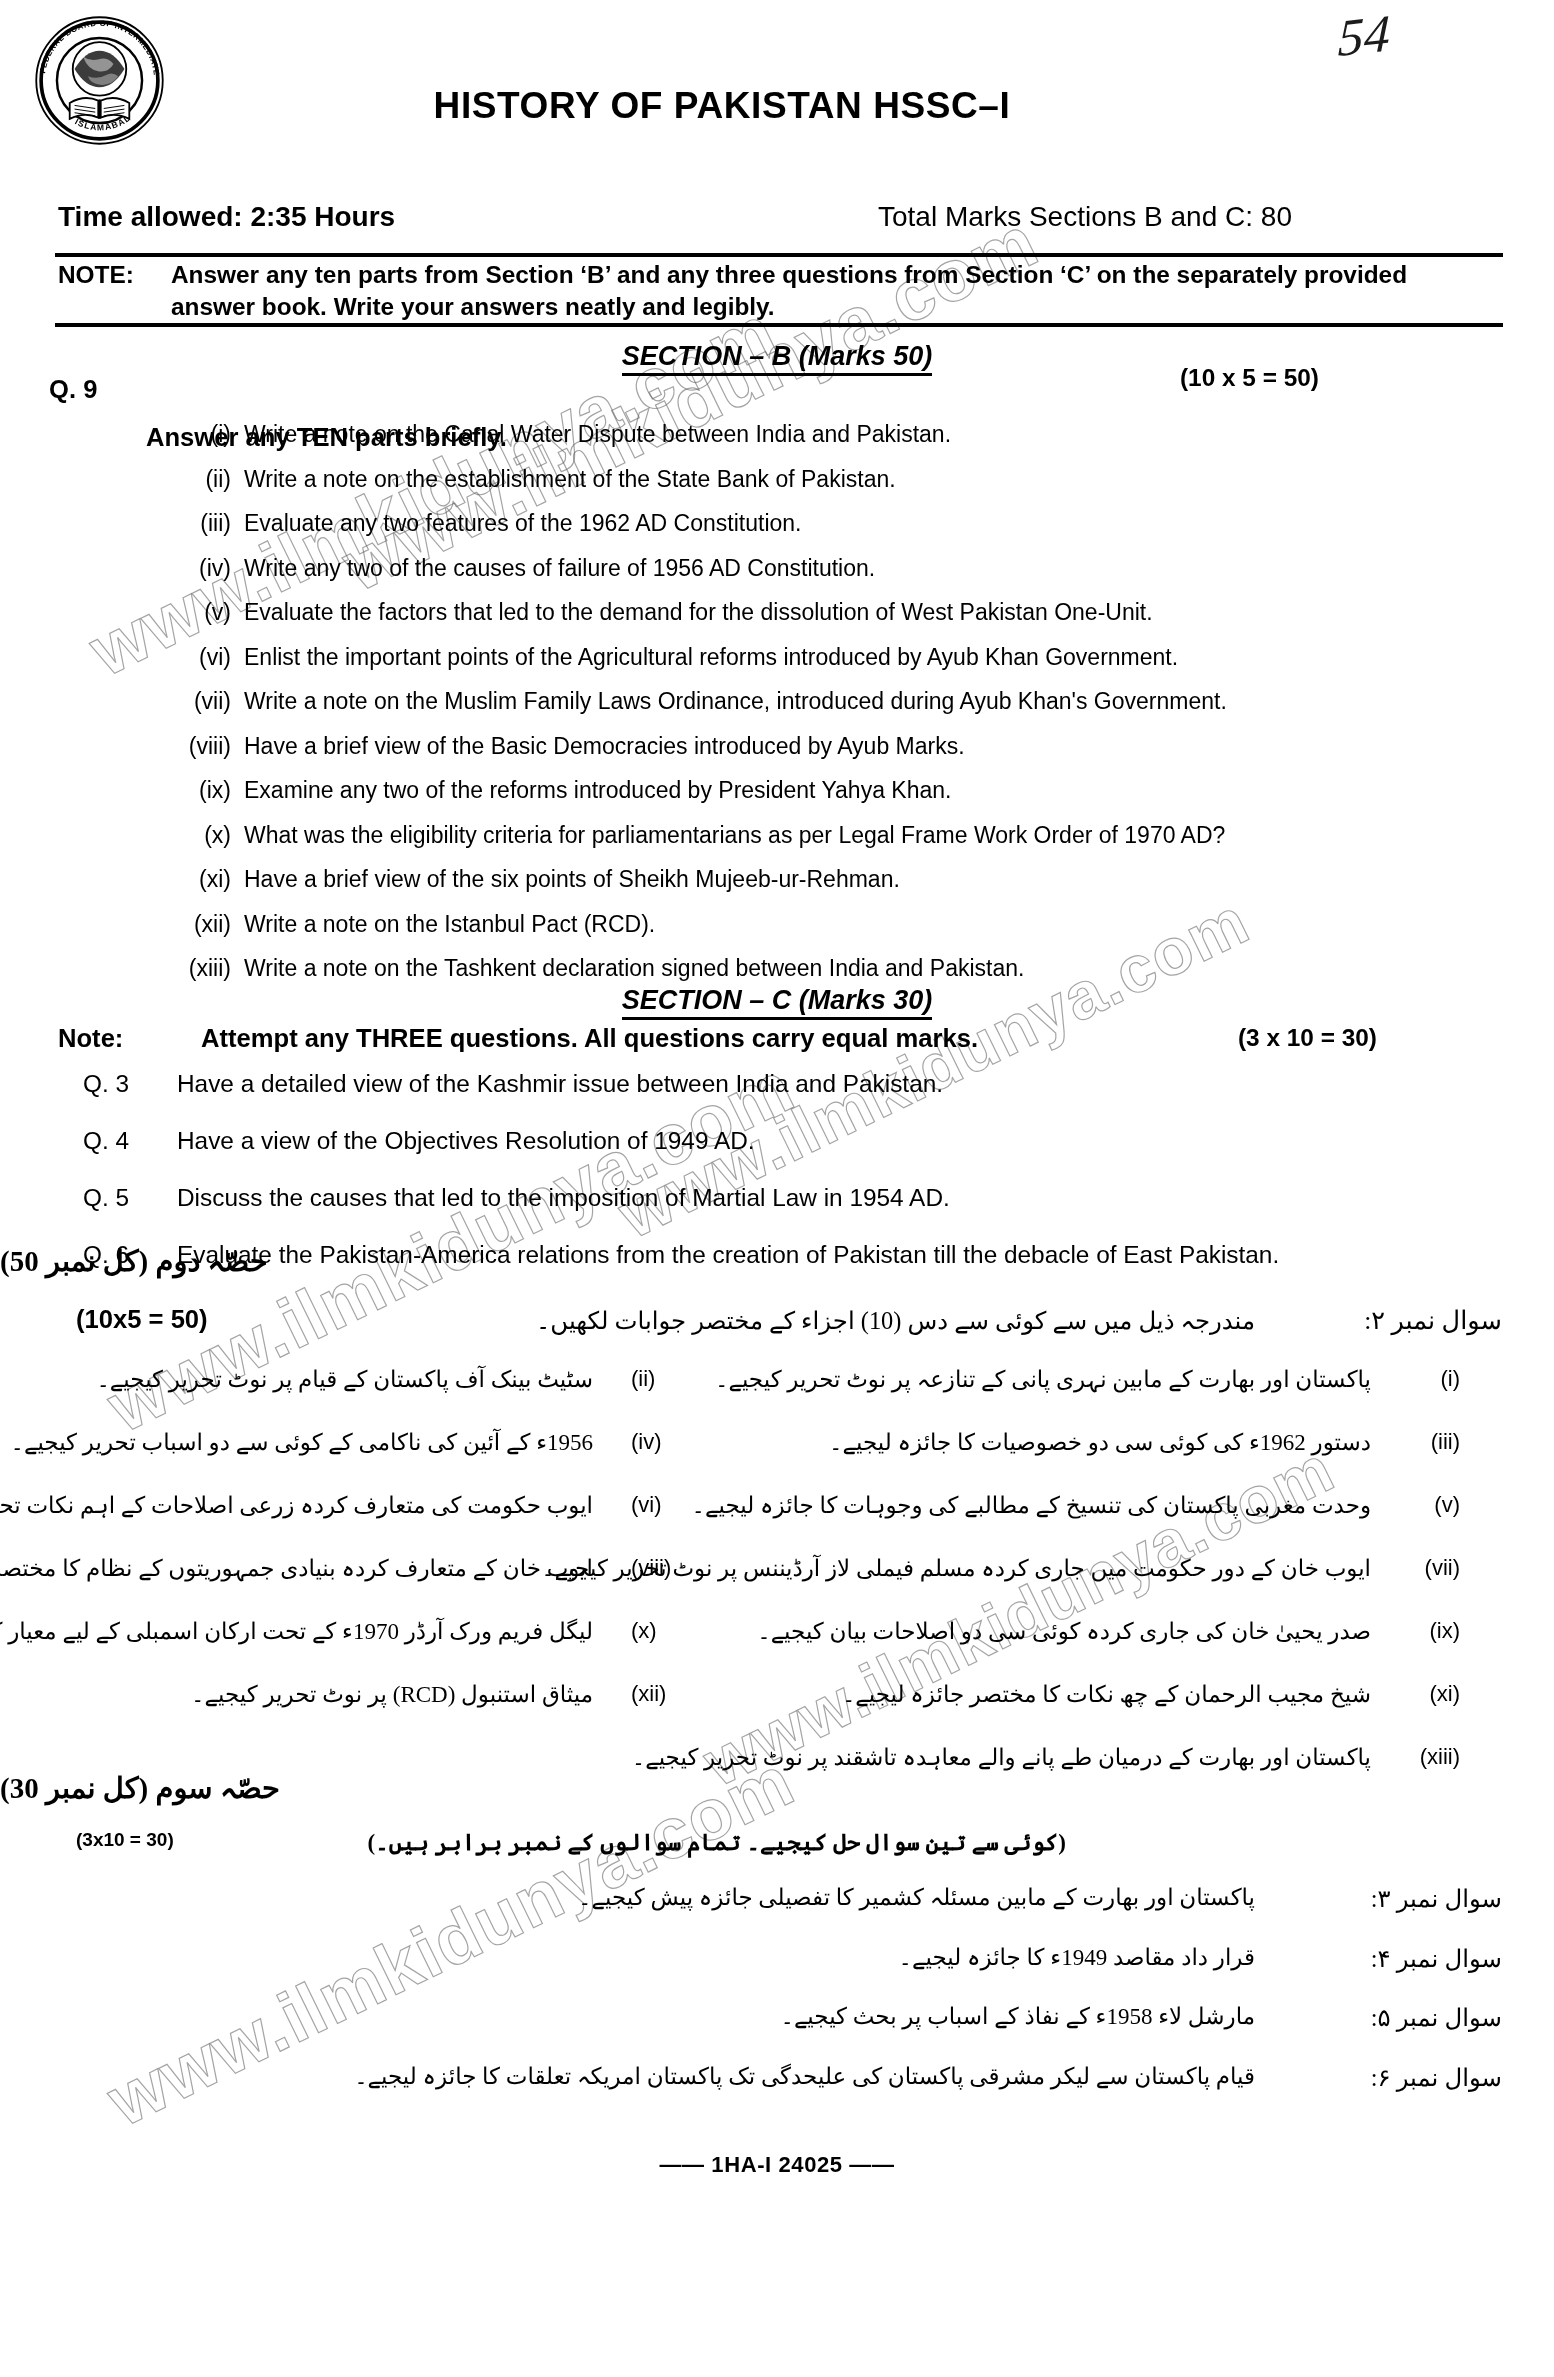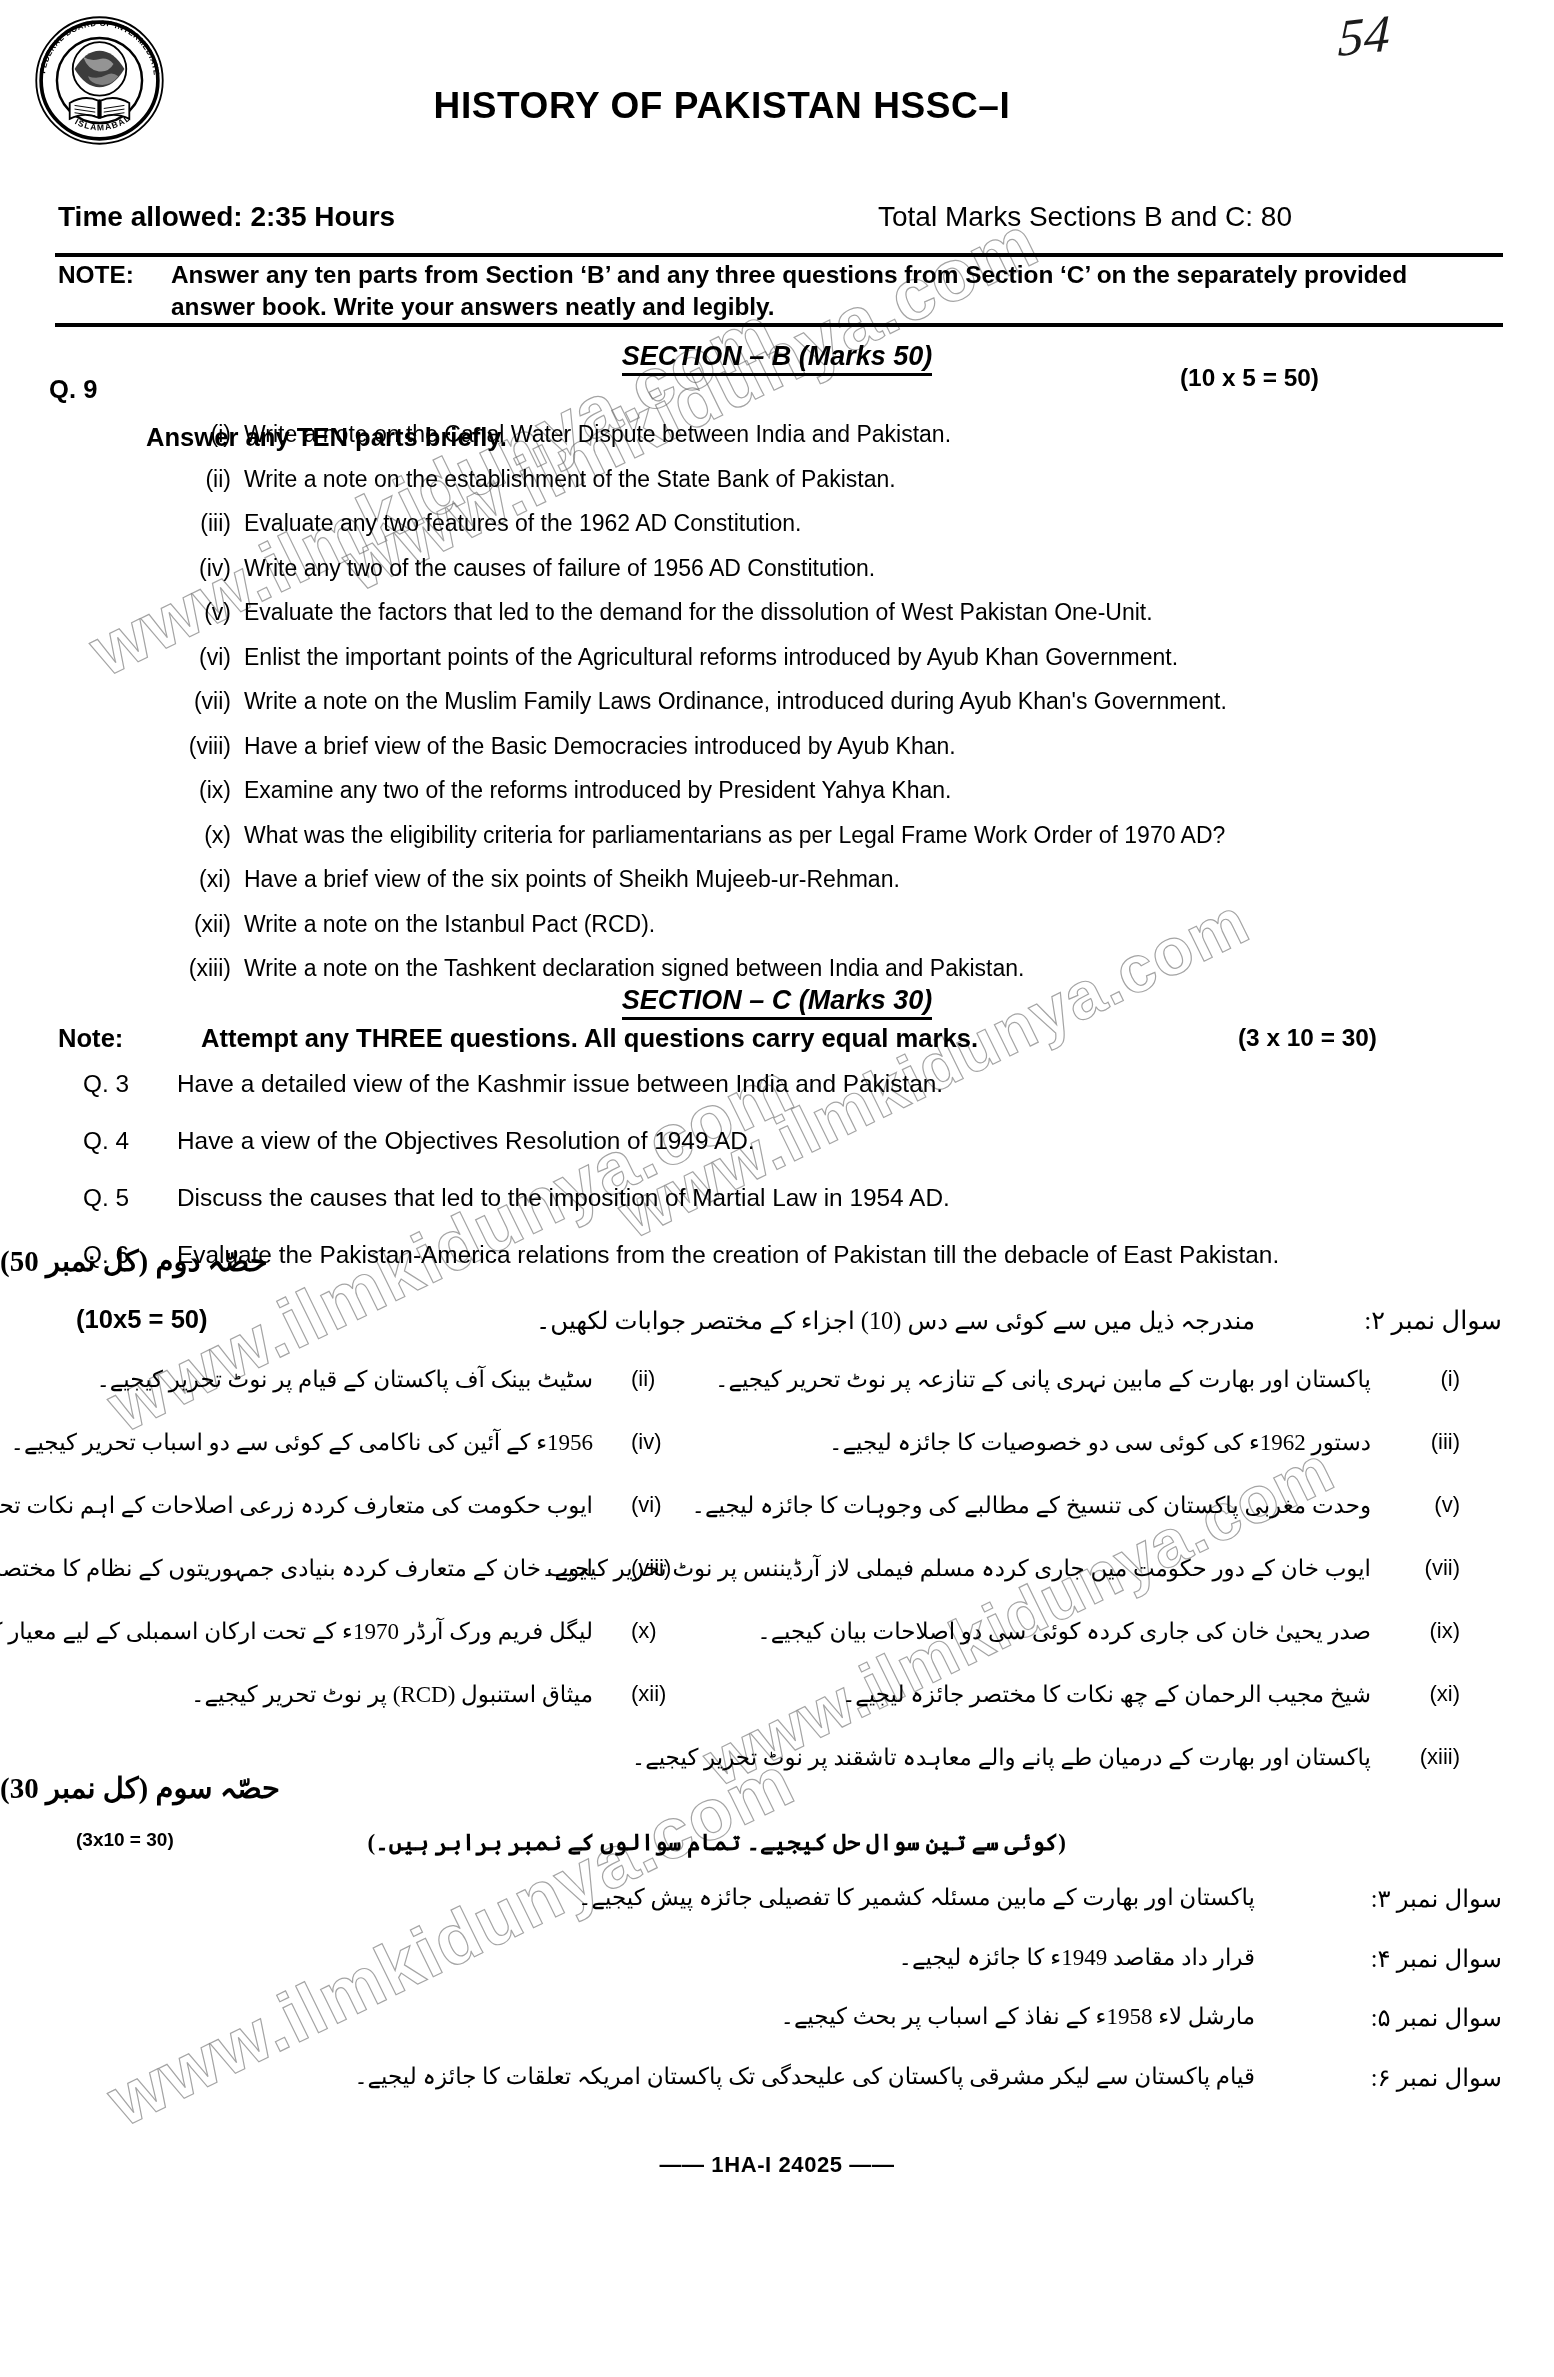--- a/index.html
+++ b/index.html
@@ -270,21 +270,21 @@
       <div class="part">
         <span class="num">(vi)</span>
         <span class="txt">Enlist the important points of the Agricultural reforms introduced by Ayub Khan Government.</span>
       </div>
       <div class="part">
         <span class="num">(vii)</span>
         <span class="txt">Write a note on the Muslim Family Laws Ordinance, introduced during Ayub Khan's Government.</span>
       </div>
       <div class="part">
         <span class="num">(viii)</span>
-        <span class="txt">Have a brief view of the Basic Democracies introduced by Ayub Khan.</span>
+        <span class="txt">Have a brief view of the Basic Democracies introduced by Ayub Marks.</span>
       </div>
       <div class="part">
         <span class="num">(ix)</span>
         <span class="txt">Examine any two of the reforms introduced by President Yahya Khan.</span>
       </div>
       <div class="part">
         <span class="num">(x)</span>
         <span class="txt">What was the eligibility criteria for parliamentarians as per Legal Frame Work Order of 1970 AD?</span>
       </div>
       <div class="part">

